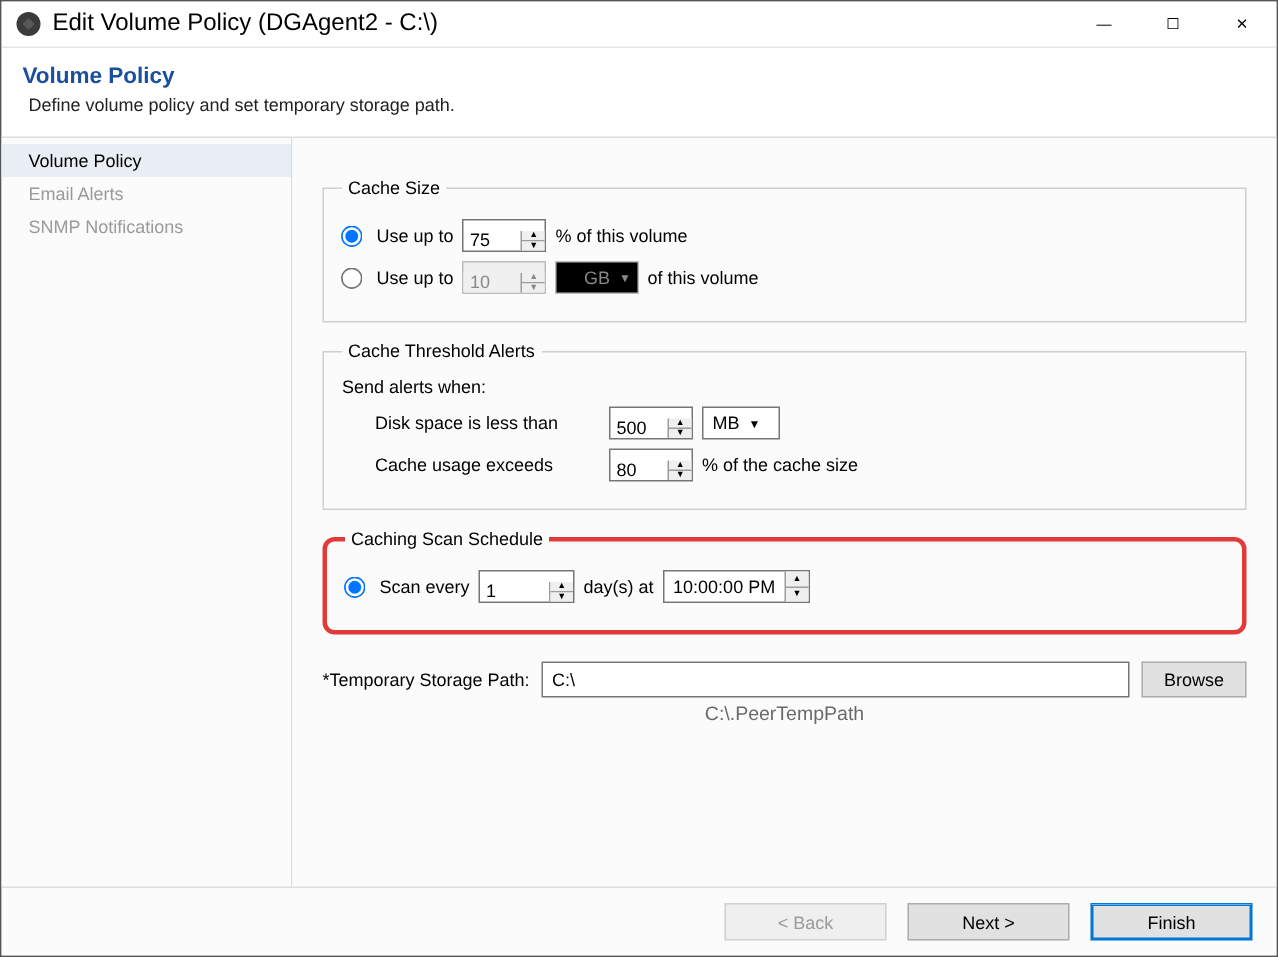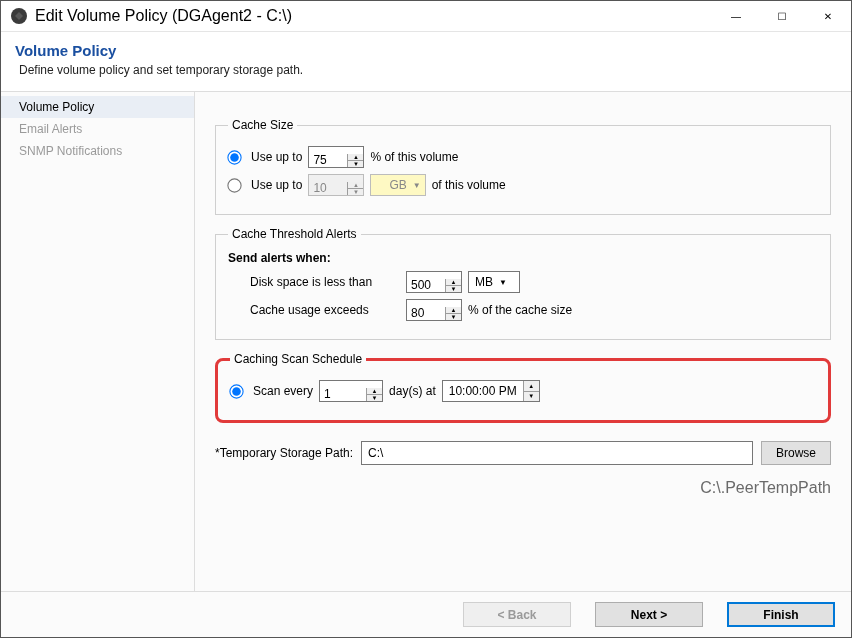--- a/index.html
+++ b/index.html
@@ -126,47 +126,46 @@
     flex:1; display:flex;align-items:center;justify-content:center;
     font-size:6px; line-height:1; background:#efefef;
     border-bottom:1px solid #9c9c9c;
   }
   .spin div:last-child{border-bottom:0;}
   .combo{
     height:22px; border:1px solid #767676; background:#fff;
     display:flex; align-items:center; padding:0 4px 0 6px; gap:6px;
     min-width:52px;
   }
-  .combo.disabled{ background:#fef9c3; color:#888; border-color:#bcbcbc;padding-left:18px;}
+  .combo.disabled{ background:#000000; color:#888; border-color:#bcbcbc;padding-left:18px;}
   .combo .chev{ font-size:8px;}
   .timebox{
     height:22px;border:1px solid #767676;background:#fff;display:flex;align-items:stretch;
   }
   .timebox span.val{padding:0 6px;display:flex;align-items:center;}
 
   .path-row{ display:flex; align-items:center; gap:8px; margin-top:18px;}
   .path-row label{white-space:nowrap;}
   .path-row input.path{
     flex:1; height:24px; border:1px solid #767676; padding:0 6px; font:inherit;
     background:#fff;
   }
   .btn{
     height:24px; min-width:70px; padding:0 12px;
     border:1px solid #adadad; background:#e1e1e1; font:inherit;
     display:inline-flex;align-items:center;justify-content:center;
   }
-  .hint{ text-align:right; color:#6a6a6a; margin-top:14px; font-size:16px;}
+  .hint{ text-align:center; color:#6a6a6a; margin-top:3px; font-size:13px;}
 
   
   .footer{
     border-top:1px solid #ddd;
     padding:10px 16px;
-    display:flex; justify-content:flex-end; gap:24px;
+    display:flex; justify-content:flex-end; gap:14px;
     background:#fbfbfb;
-    font-weight:bold;
   }
   .footer .btn{ min-width:108px; height:25px;}
   .footer .btn.disabled{ color:#9a9a9a; background:#efefef; border-color:#d0d0d0;}
   .footer .btn.primary{ border-color:#0078d7; box-shadow: inset 0 0 0 1px #0078d7;}
 </style>
 </head>
 <body>
 
 <div class="titlebar">
   <div class="app-icon"></div>
@@ -228,21 +227,21 @@
           <span>GB</span>
           <span class="chev">▼</span>
         </div>
         <span class="lbl">of this volume</span>
       </div>
     </fieldset>
 
     
     <fieldset>
       <legend>Cache Threshold Alerts</legend>
-      <div class="lbl" style="margin:2px 0 4px 0;font-weight:bold;">Send alerts when:</div>
+      <div class="lbl" style="margin:2px 0 4px 0;">Send alerts when:</div>
 
       <div class="row indent">
         <span class="lbl" style="width:150px;">Disk space is less than</span>
         <div class="num">
           <input value="500" style="">
           <div class="spin">
               <div>▲</div>
               <div>▼</div>
             </div>
         </div>

